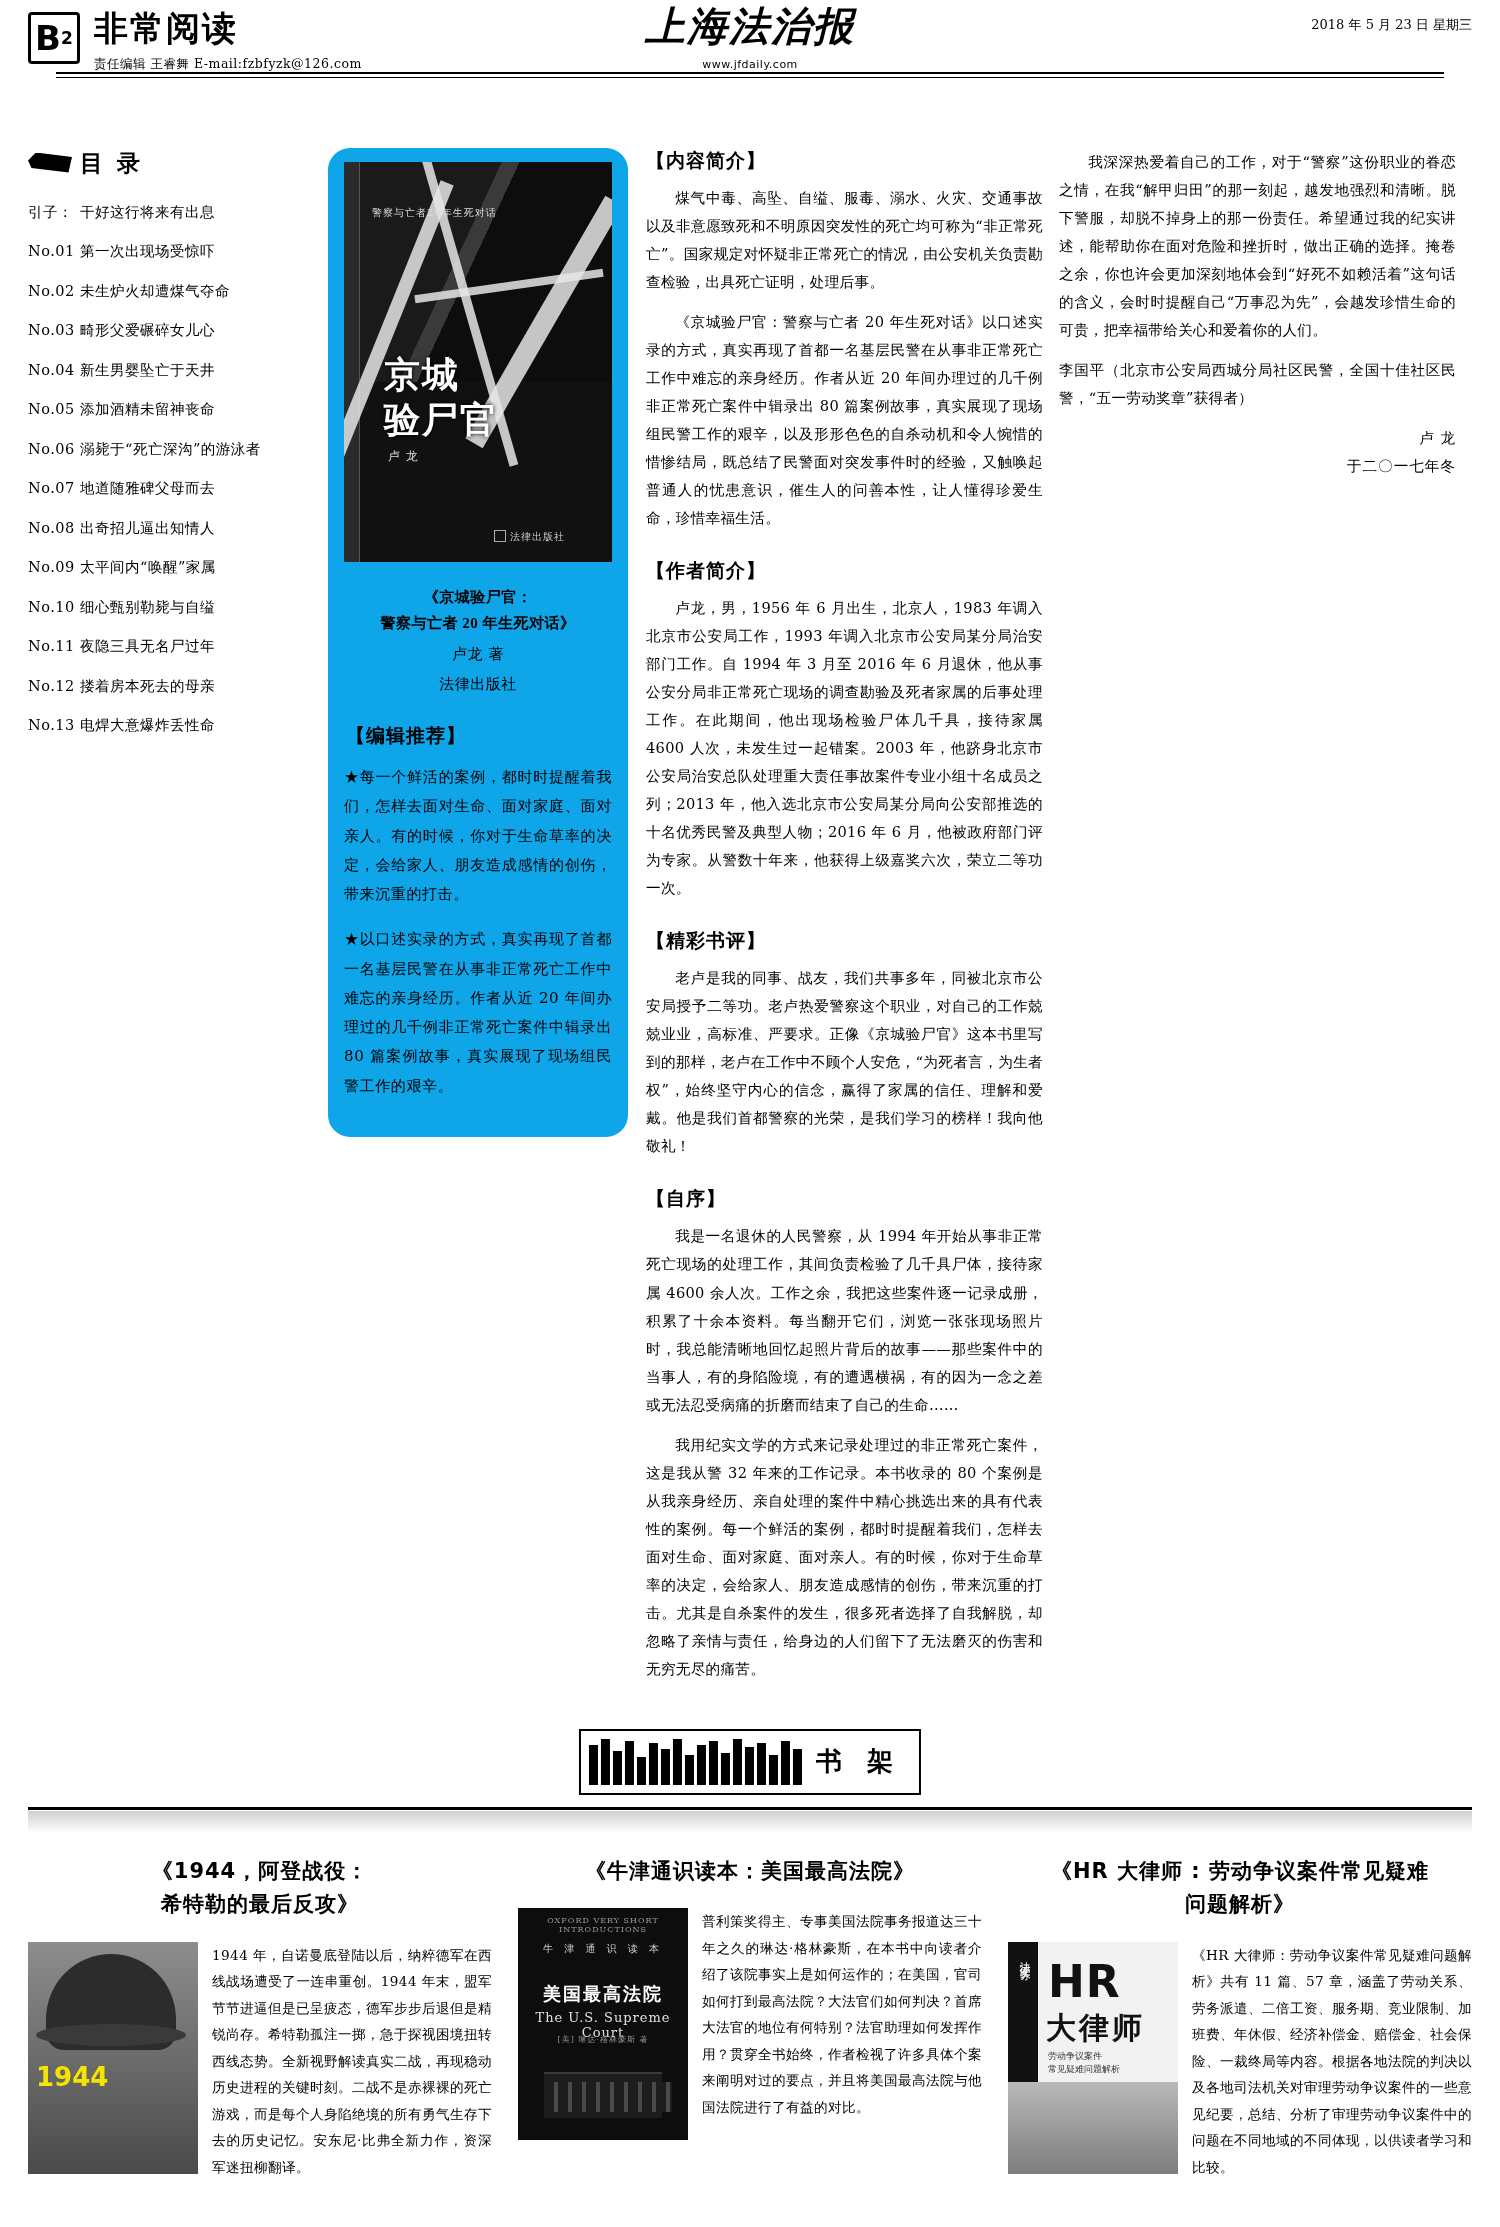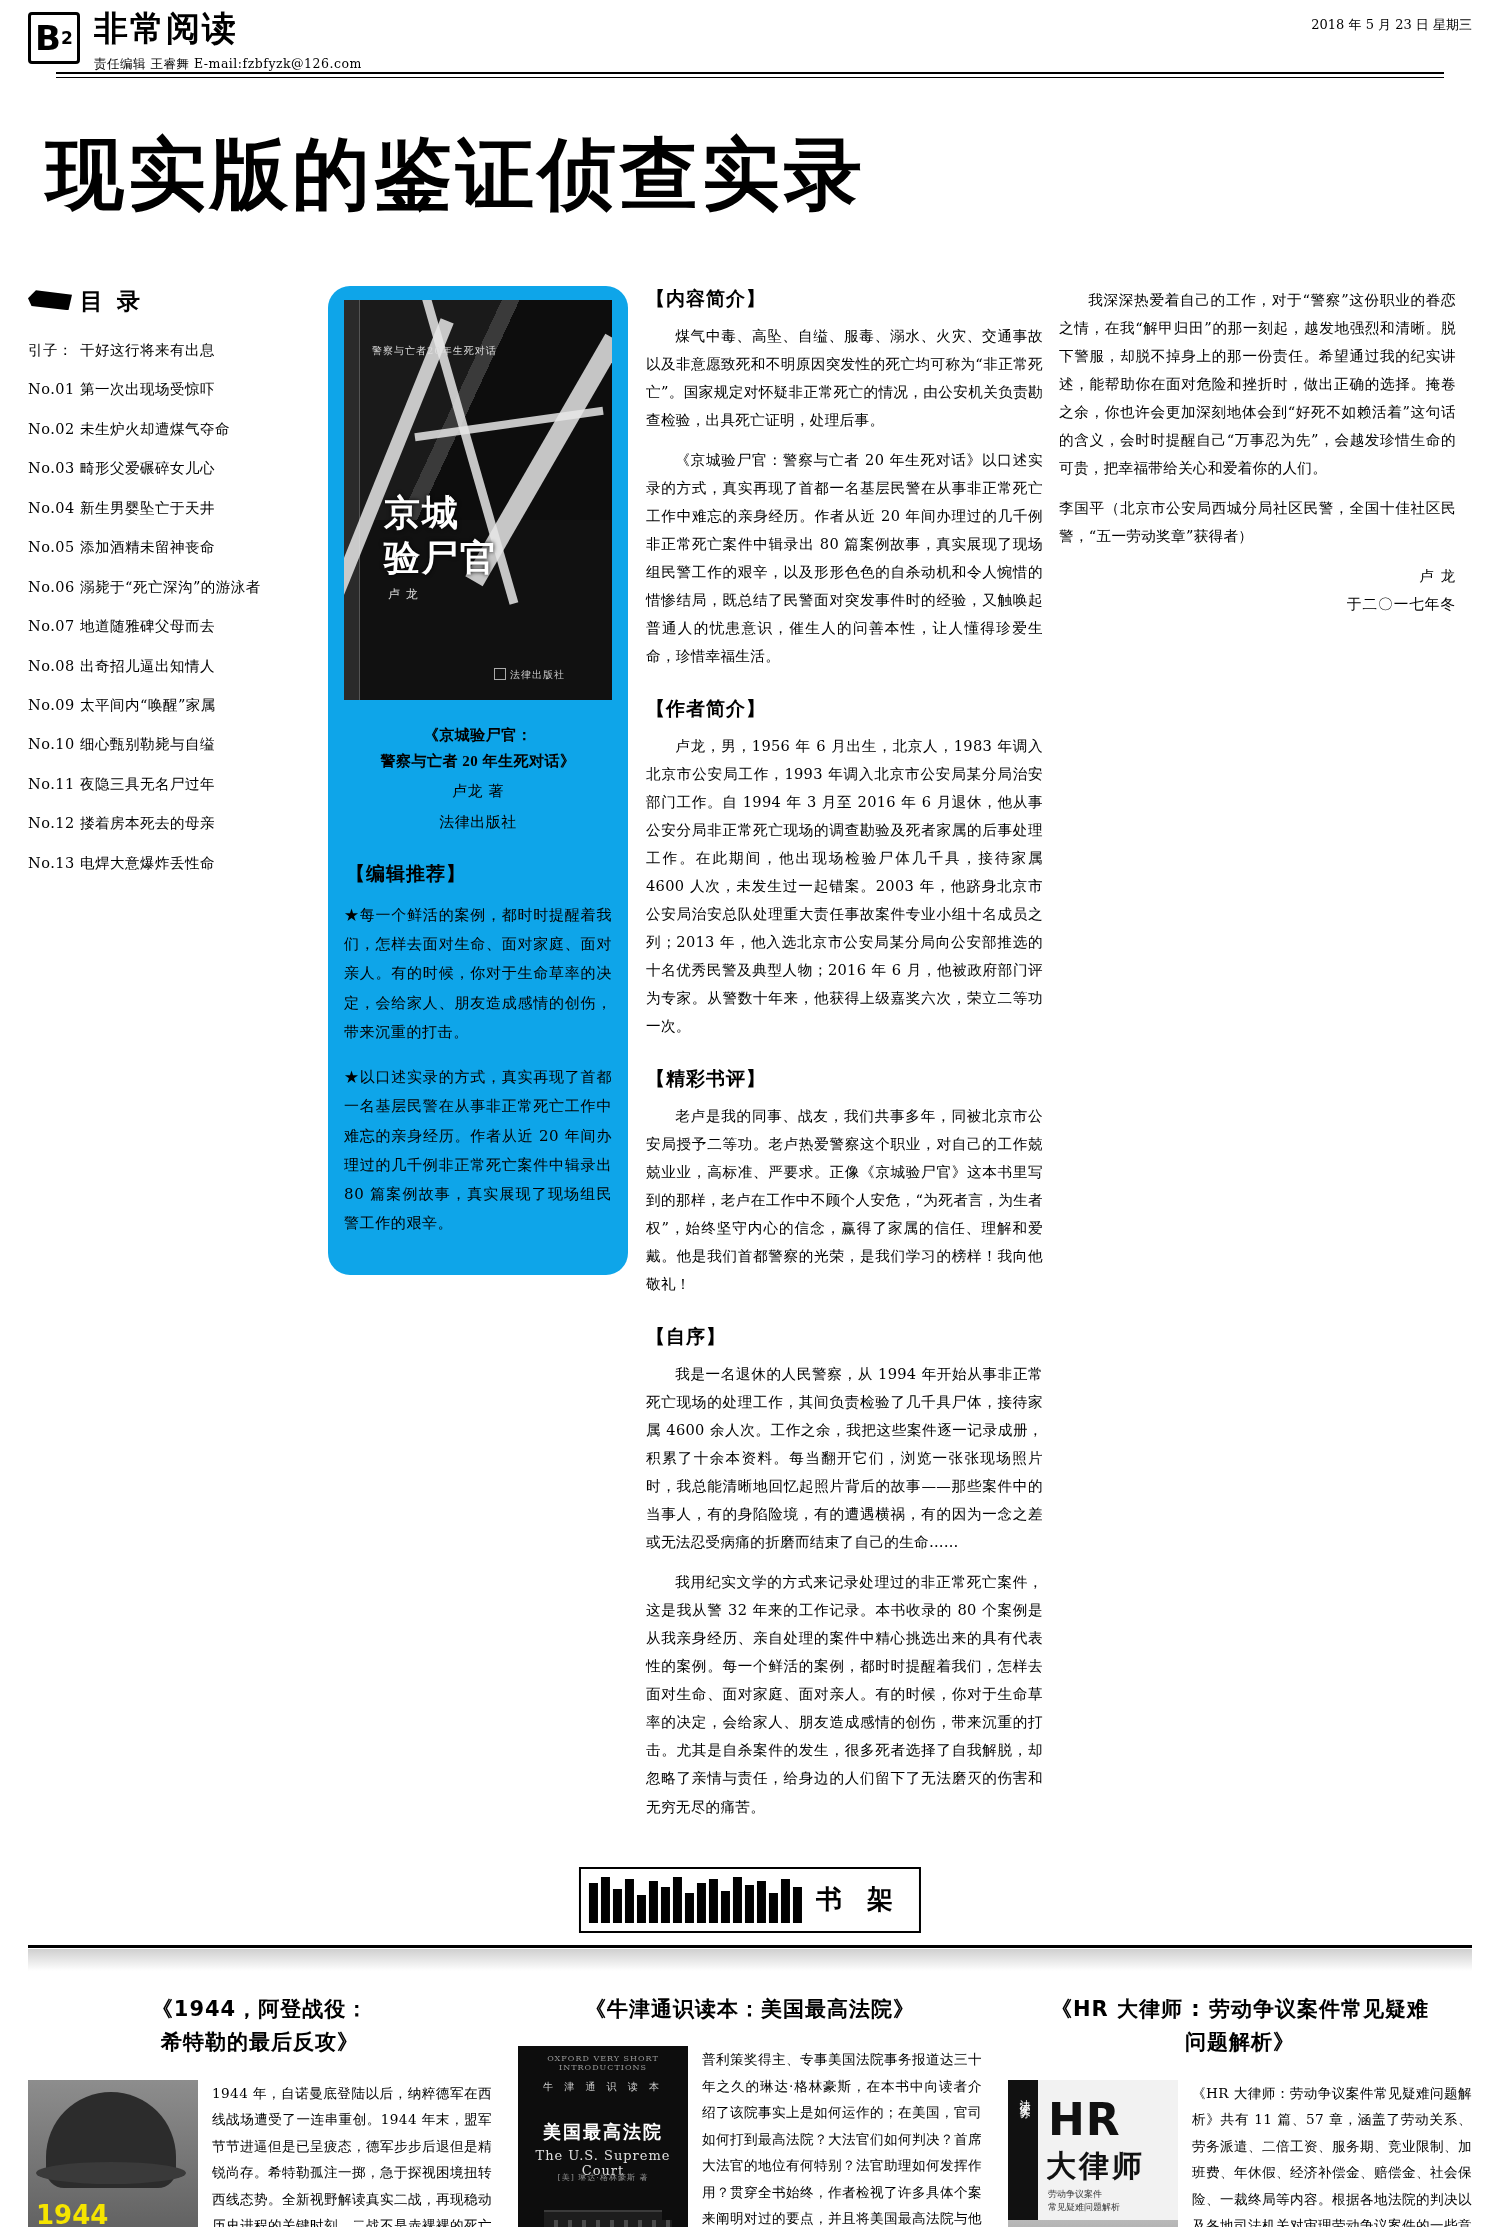--- a/index.html
+++ b/index.html
@@ -173,26 +173,29 @@
     <div class="mast-left">
       <div class="page-badge">
         <span>B</span>
           <sub>2</sub>
       </div>
       <div class="mast-sec">
         <div class="sec-name">非常阅读</div>
         <div class="sec-editor">责任编辑  王睿舞   E-mail:fzbfyzk@126.com</div>
       </div>
     </div>
+    <div class="mast-center">
+      <div class="paper-title">上海法治报</div>
+      <div class="paper-url">www.jfdaily.com</div>
+    </div>
     <div class="mast-right">2018 年 5 月 23 日   星期三</div>
     <div class="mast-rule"></div>
     <div class="mast-rule2"></div>
   </div>
 
-  <div class="headline">现实版的鉴证侦查实录</div>
 
   <div class="main-area">
 
     <div class="col-toc">
       <div class="toc-head">
         <span class="toc-icon"></span>
         <span class="toc-title">目  录</span>
       </div>
       <div class="toc-list">
         <div class="toc-item"><span class="num">引子：</span><span>干好这行将来有出息</span></div>

